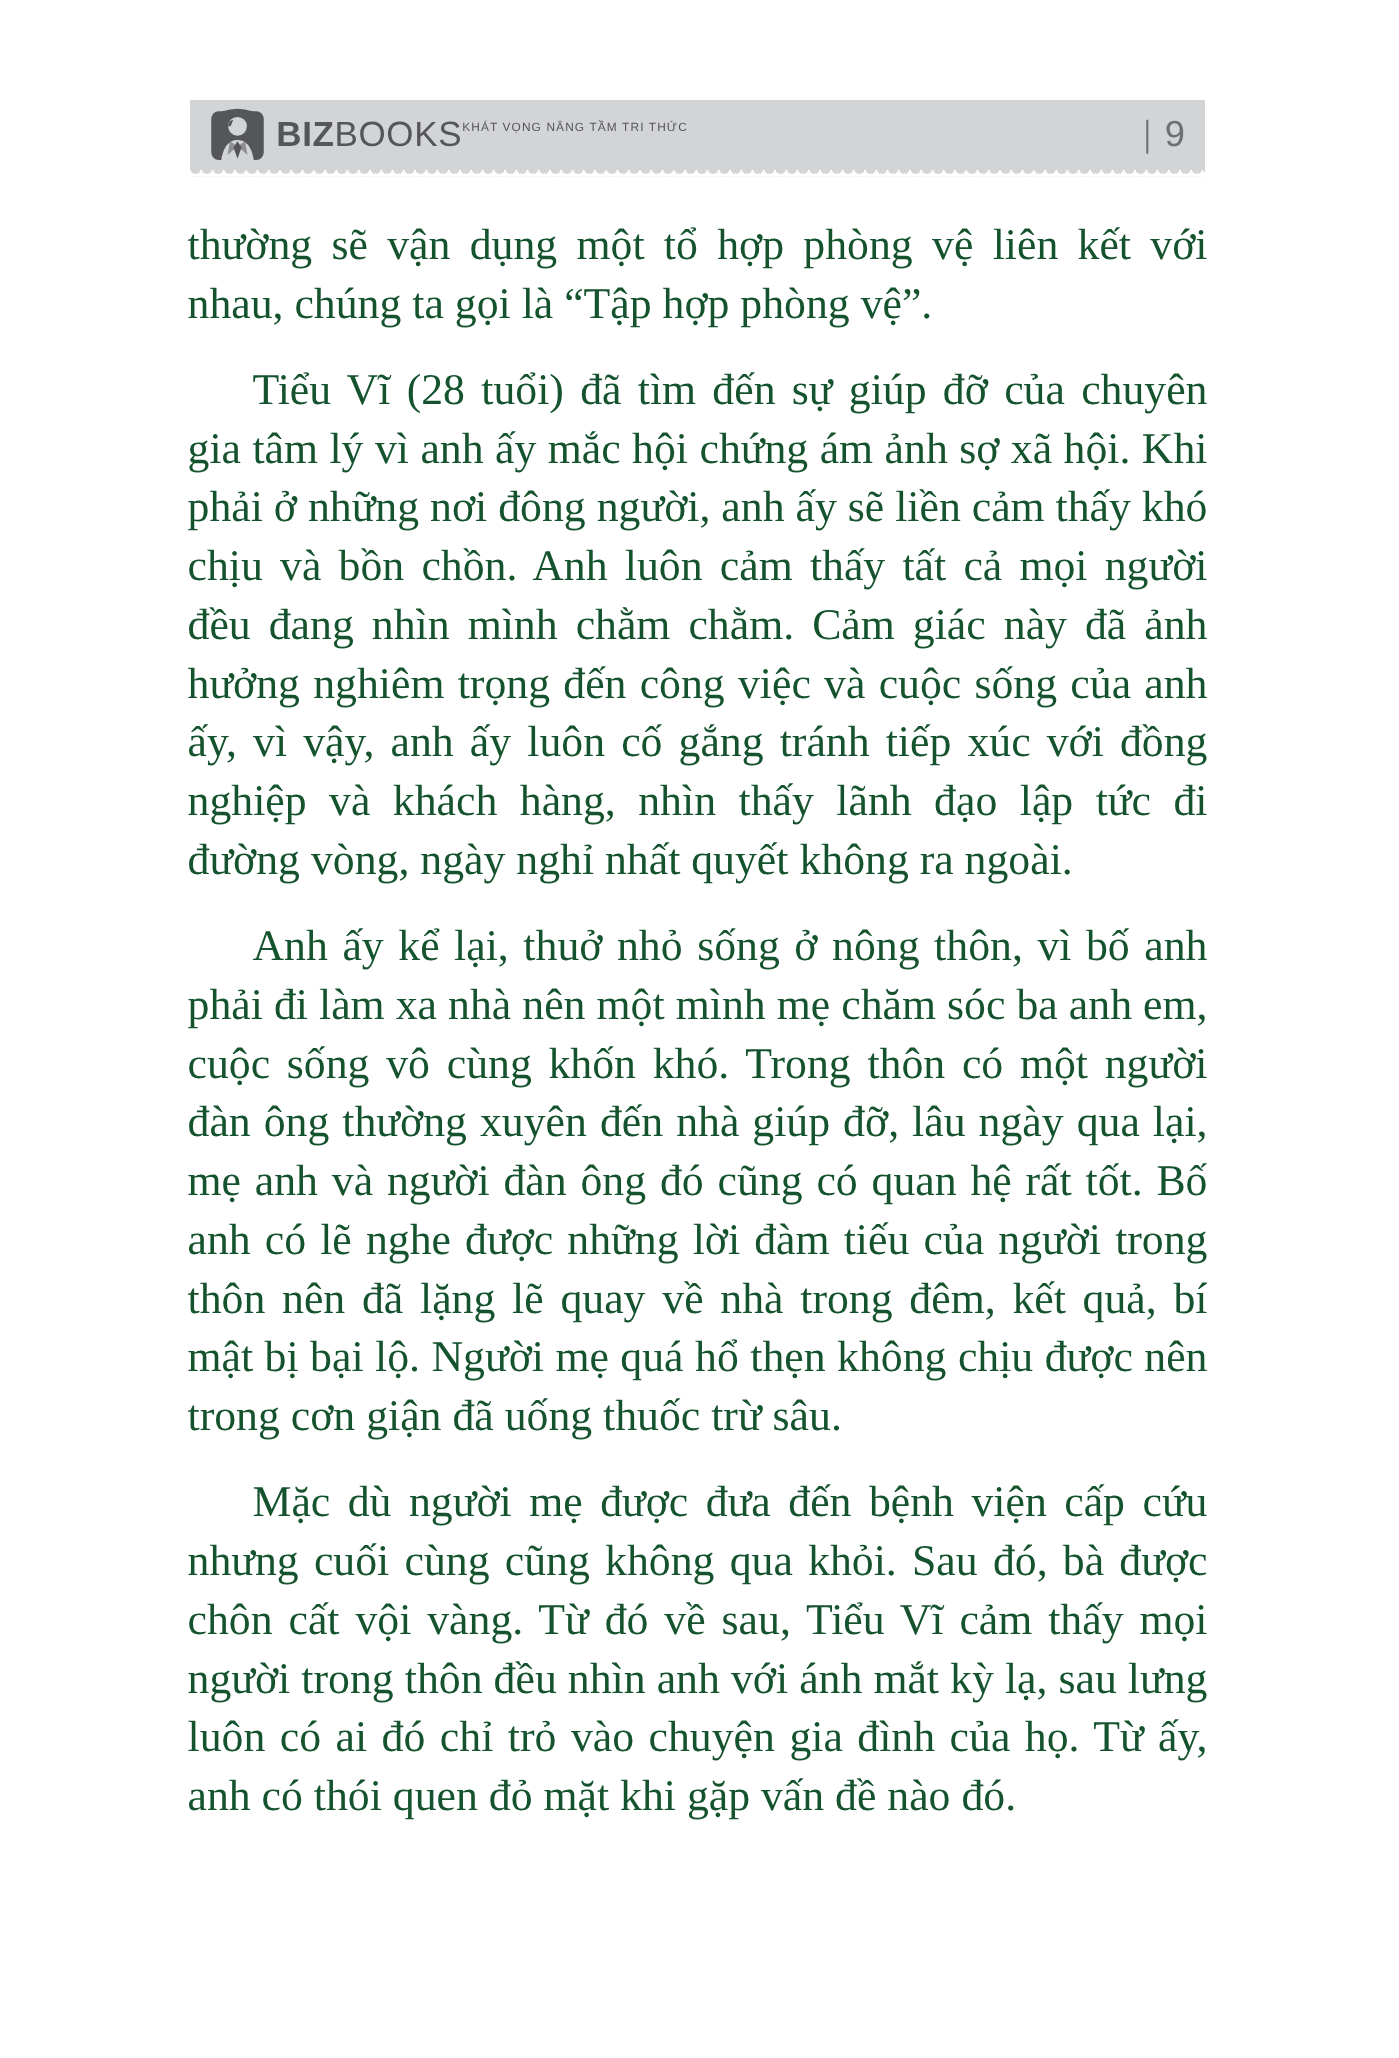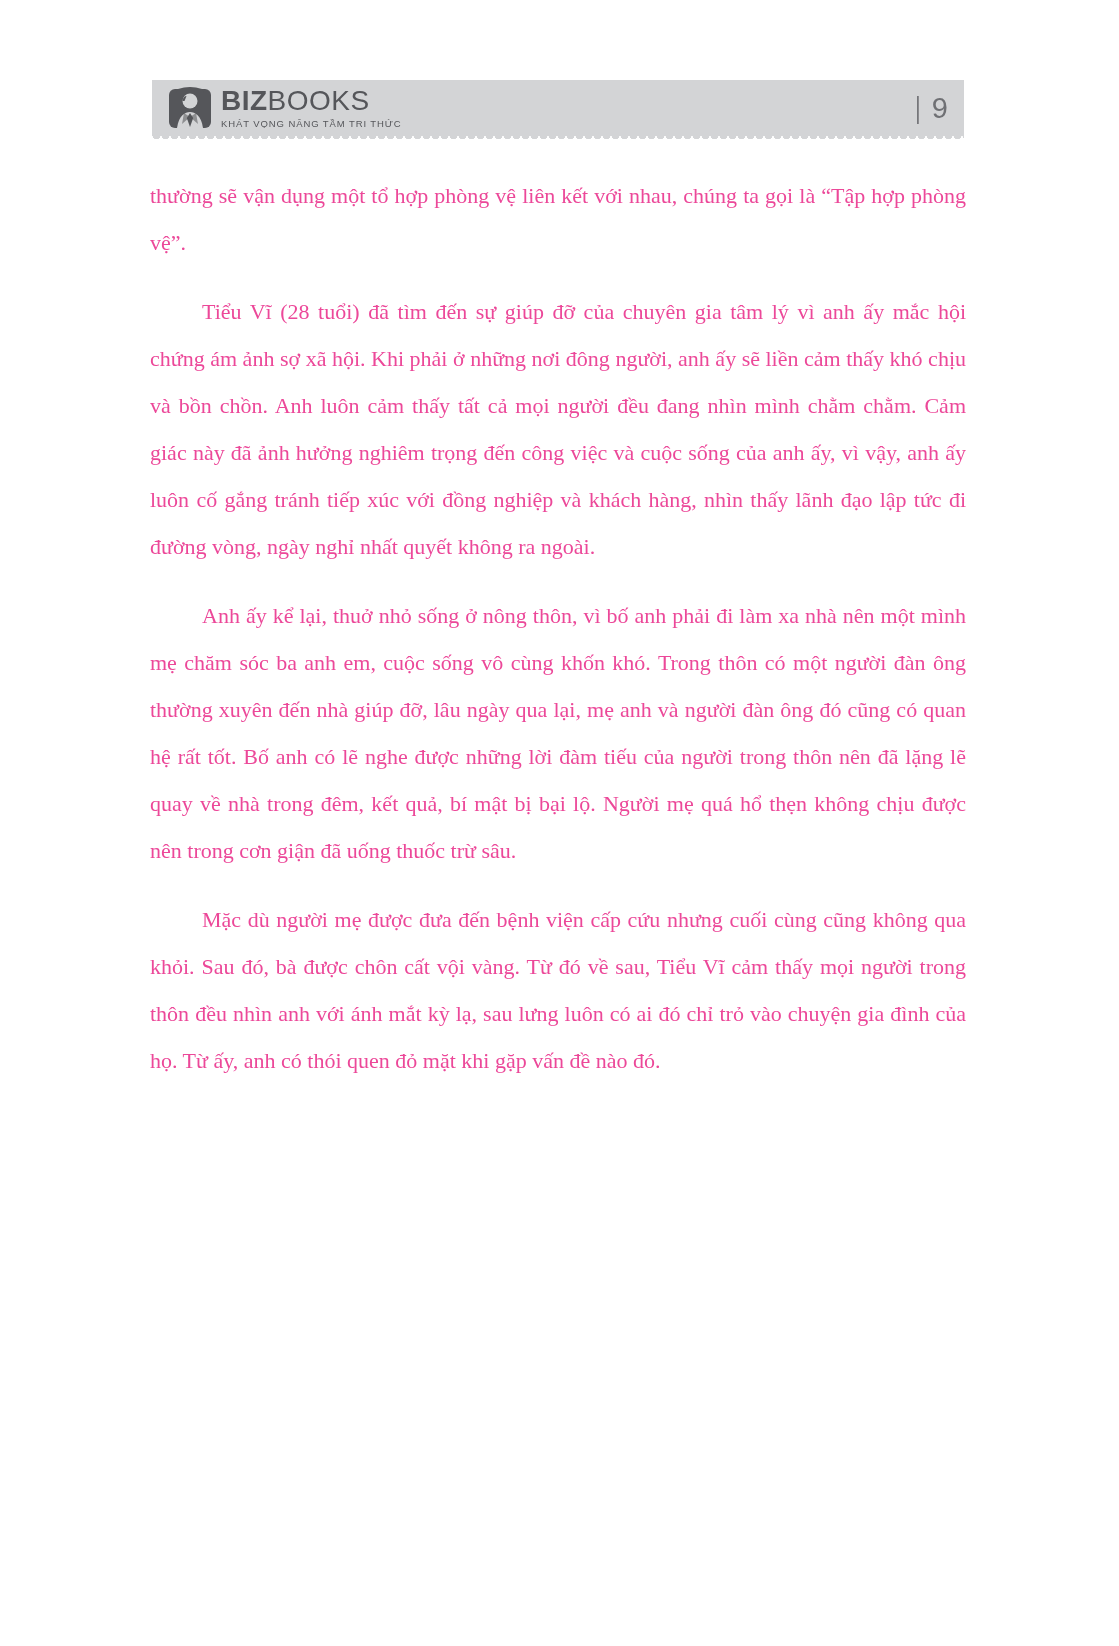--- a/index.html
+++ b/index.html
@@ -31,21 +31,21 @@
     background-repeat:repeat-x;
   }
   .brand{
     position:absolute;
     left:16px;top:6px;
     display:flex;
     align-items:center;
     gap:9px;
   }
   .logo-icon{width:44px;height:44px;display:block;}
-  .brand-text{display:flex;flex-direction:column;justify-content:center;}
+  .brand-text{display:flex;justify-content:center;}
   .brand-name{
     font-family:"Liberation Sans", sans-serif;
     font-size:28px;
     line-height:28px;
     color:#55565a;
     letter-spacing:0.5px;
   }
   .brand-name .bold{font-weight:bold;}
   .brand-name .light{font-weight:normal;}
   .brand-tagline{
@@ -68,23 +68,23 @@
     color:#6f7074;
   }
   .page-number .sep{font-weight:normal;transform:scaleX(0.7);}
 
   
   .content{
     position:absolute;
     left:150px;
     top:172px;
     width:816px;
-    font-size:22px;
+    font-size:35px;
     line-height:47px;
-    color:#ec4899;
+    color:#14532d;
     text-align:justify;
   }
   .content p{
     margin:0 0 22px 0;
   }
   .content p.indent{
     text-indent:52px;
     margin-top:16px;
   }
 </style>

